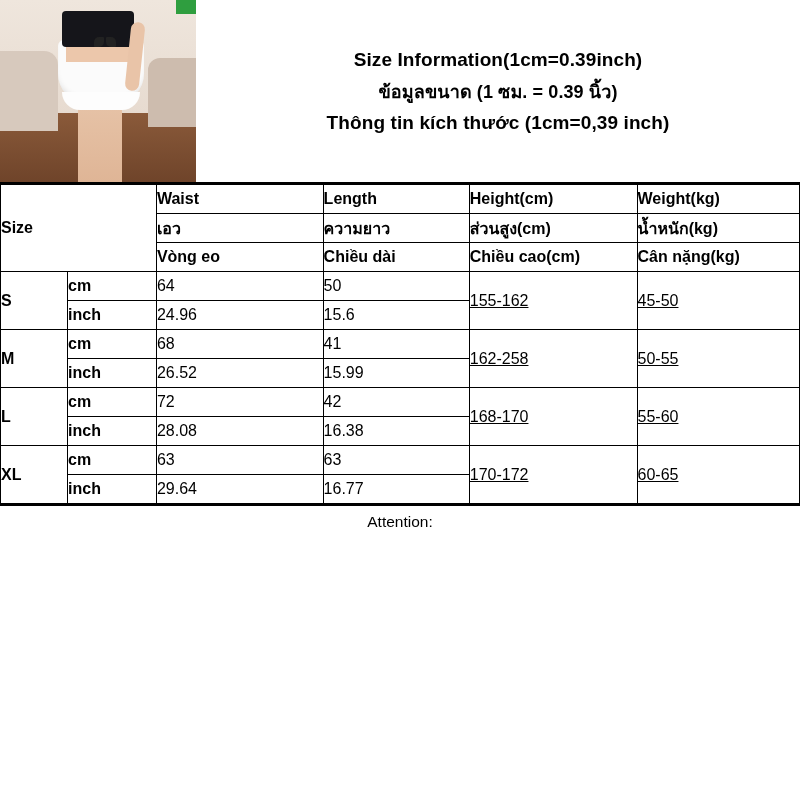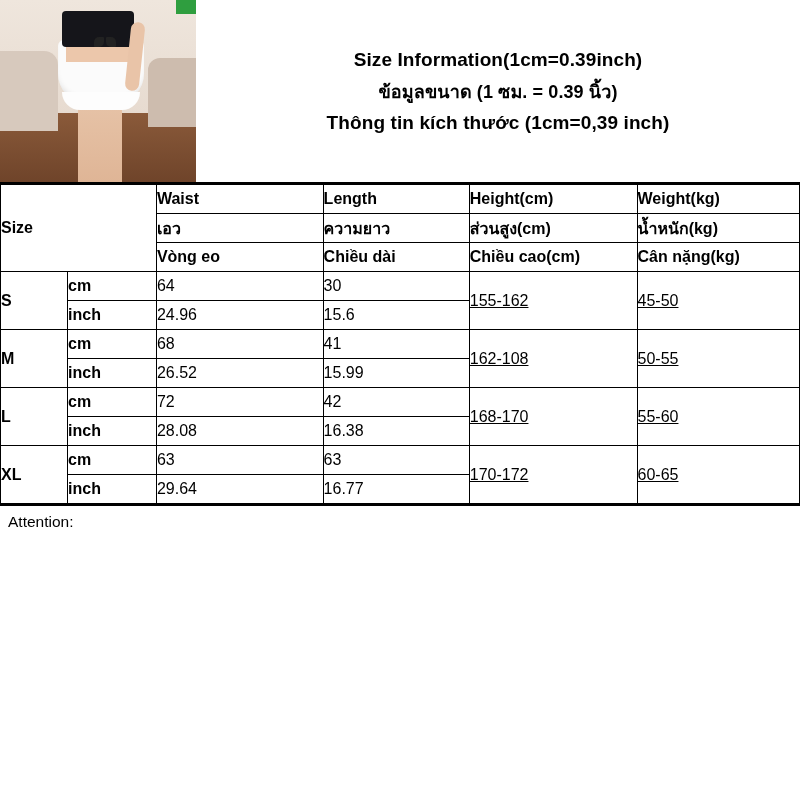--- a/index.html
+++ b/index.html
@@ -144,20 +144,21 @@
   .val-cell { font-size: 16.5px; }
   .grp-cell { font-size: 16.5px; text-decoration: underline; }
   .row-sizelabel { font-weight: bold; font-size: 19px; }
 
   
   .attention {
     border-top: 2px solid #000;
     padding: 6px 8px 8px 8px;
     font-size: 15.5px;
     line-height: 1.35;
+    text-align: center;
   }
   .attention .l { display: block; }
 
   .footer-space { height: 60px; }
 </style>
 </head>
 <body>
 
 <div class="page">
 
@@ -209,36 +210,36 @@
         <td class="hdr-sub">Vòng eo</td>
         <td class="hdr-sub">Chiều dài</td>
         <td class="hdr-sub">Chiều cao(cm)</td>
         <td class="hdr-sub">Cân nặng(kg)</td>
       </tr>
 
       <tr>
         <td class="row-sizelabel" rowspan="2">S</td>
         <td class="unit-cell">cm</td>
         <td class="val-cell">64</td>
-        <td class="val-cell">30</td>
+        <td class="val-cell">50</td>
         <td class="grp-cell" rowspan="2">155-162</td>
         <td class="grp-cell" rowspan="2">45-50</td>
       </tr>
       <tr>
         <td class="unit-cell">inch</td>
         <td class="val-cell">24.96</td>
         <td class="val-cell">15.6</td>
       </tr>
 
       <tr>
         <td class="row-sizelabel" rowspan="2">M</td>
         <td class="unit-cell">cm</td>
         <td class="val-cell">68</td>
         <td class="val-cell">41</td>
-        <td class="grp-cell" rowspan="2">162-108</td>
+        <td class="grp-cell" rowspan="2">162-258</td>
         <td class="grp-cell" rowspan="2">50-55</td>
       </tr>
       <tr>
         <td class="unit-cell">inch</td>
         <td class="val-cell">26.52</td>
         <td class="val-cell">15.99</td>
       </tr>
 
       <tr>
         <td class="row-sizelabel" rowspan="2">L</td>

